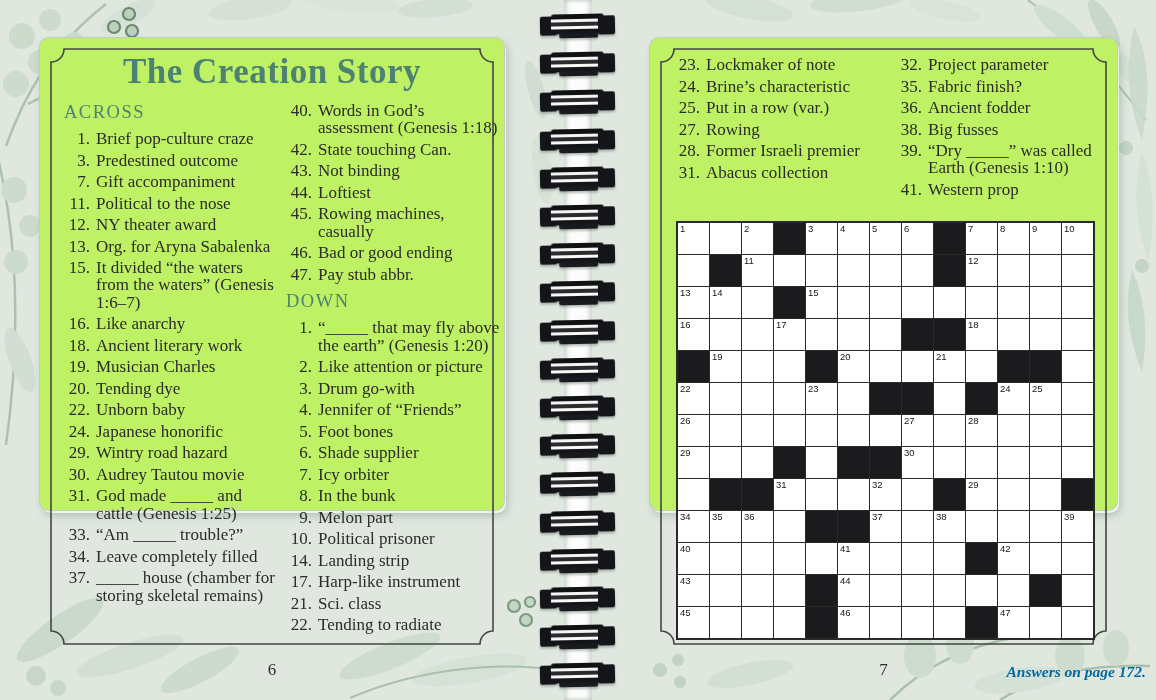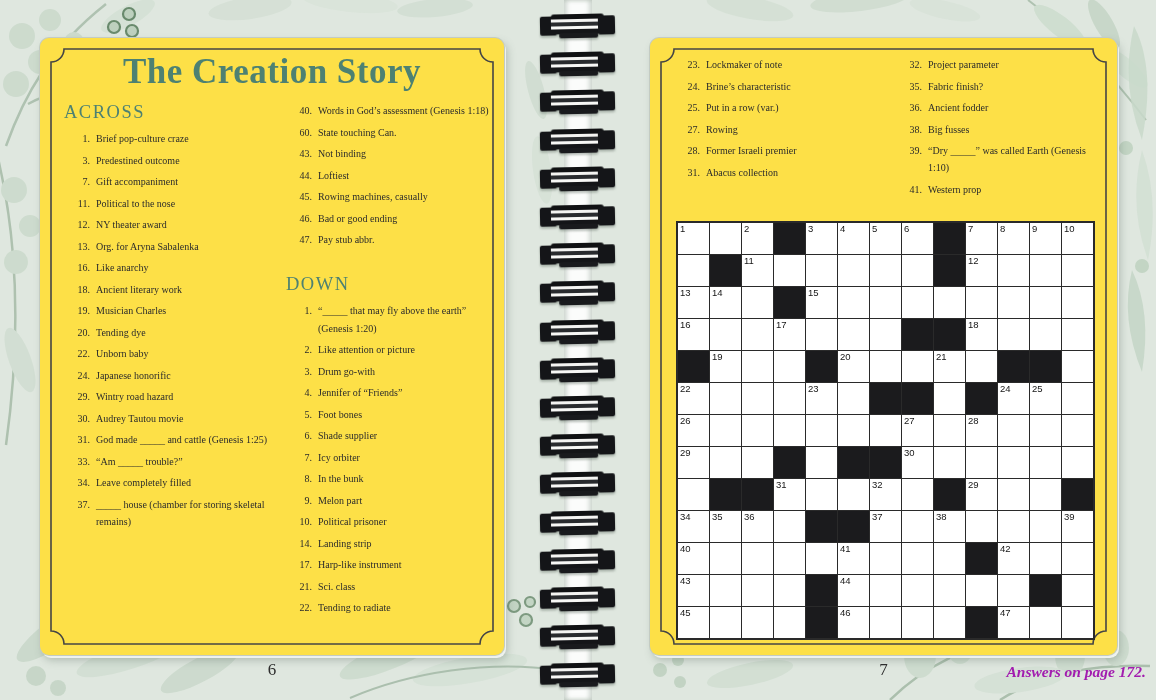--- a/index.html
+++ b/index.html
@@ -1,33 +1,33 @@
 <!DOCTYPE html>
 <html><head>
 <meta charset="utf-8">
 <style>
   html,body{margin:0;padding:0;}
   .canvas{position:relative;width:1156px;height:700px;background:#dfe7df;overflow:hidden;
           font-family:"Liberation Serif",serif;color:#2b2b2b;}
   .deco{position:absolute;z-index:1;pointer-events:none;}
 
   
-  .page{position:absolute;top:38px;height:617px;background:#fde047;border-radius:9px;z-index:2;
+  .page{position:absolute;top:38px;height:472px;background:#bef264;border-radius:9px;z-index:2;
         box-shadow:0 0 0 1px #c3cbc3, 2px 3px 0 0 #eef2ee, 3px 5px 9px rgba(80,100,85,.35);}
   .left-page{left:40px;width:464px;}
   .right-page{left:650px;width:467px;}
   .frame{position:absolute;left:0;top:0;}
 
   .title{position:absolute;top:14px;left:0;width:100%;text-align:center;
          font-size:35px;line-height:40px;font-weight:bold;color:#4d8172;letter-spacing:.5px;}
 
   .section-header{font-size:18.5px;font-weight:normal;color:#4d8172;letter-spacing:1.5px;margin:0 0 7px 2px;}
-  .down-header{margin-top:26px;}
-
-  .clue{display:flex;margin-bottom:4.1px;font-size:10px;line-height:17.4px;}
+  .down-header{margin-top:8px;}
+
+  .clue{display:flex;margin-bottom:4.1px;font-size:17px;line-height:17.4px;}
   .clue-num{width:28px;min-width:28px;text-align:right;padding-right:6px;}
   .clue-text{flex:1;}
 
   .lp-col1{position:absolute;left:22px;top:64px;width:215px;}
   .lp-col2{position:absolute;left:244px;top:64px;width:216px;}
   .rp-col1{position:absolute;left:22px;top:18px;width:214px;}
   .rp-col2{position:absolute;left:244px;top:18px;width:214px;}
 
   
   .xw-grid{position:absolute;left:26px;top:183px;display:grid;gap:1px;
@@ -47,21 +47,21 @@
   .coil .mid{position:absolute;left:11px;right:11px;top:0;height:20px;border-radius:3px;
              background:linear-gradient(180deg,#101113 0 5px,#f4f4f2 5px 8px,#292b2e 8px 12px,
                         #f8f8f6 12px 15px,#141518 15px 20px);}
   .coil .lip{position:absolute;left:19px;right:17px;bottom:0;height:5px;background:#191a1d;border-radius:2px;}
 
   
   .page-num{position:absolute;top:660px;text-align:center;font-size:17px;color:#2e2e2e;z-index:2;}
   .page-num.left{left:40px;width:464px;}
   .page-num.right{left:650px;width:467px;}
   .answers-note{position:absolute;right:10px;top:663px;font-size:15.5px;font-style:italic;
-                font-weight:bold;color:#a21caf;z-index:2;}
+                font-weight:bold;color:#0369a1;z-index:2;}
 </style>
 </head>
 <body>
 
 <div class="canvas">
 
   <svg class="deco" style="left:-12px;top:-14px" width="190" height="170" viewBox="0 0 190 170" opacity="0.75">
     <g stroke="#9fb6a2" stroke-width="2.5" fill="none">
       <path d="M18 160 C 36 110 62 62 118 18"></path>
         <path d="M40 118 C 62 106 84 102 100 108"></path>
@@ -197,20 +197,24 @@
           </div>
           <div class="clue">
             <span class="clue-num">12.</span>
             <span class="clue-text">NY theater award</span>
           </div>
           <div class="clue">
             <span class="clue-num">13.</span>
             <span class="clue-text">Org. for Aryna Sabalenka</span>
           </div>
           <div class="clue">
+            <span class="clue-num">15.</span>
+            <span class="clue-text">It divided “the waters from the waters” (Genesis 1:6–7)</span>
+          </div>
+          <div class="clue">
             <span class="clue-num">16.</span>
             <span class="clue-text">Like anarchy</span>
           </div>
           <div class="clue">
             <span class="clue-num">18.</span>
             <span class="clue-text">Ancient literary work</span>
           </div>
           <div class="clue">
             <span class="clue-num">19.</span>
             <span class="clue-text">Musician Charles</span>
@@ -254,21 +258,21 @@
         </div>
     </div>
 
     <div class="lp-col2">
       <div>
           <div class="clue">
             <span class="clue-num">40.</span>
             <span class="clue-text">Words in God’s assessment (Genesis 1:18)</span>
           </div>
           <div class="clue">
-            <span class="clue-num">60.</span>
+            <span class="clue-num">42.</span>
             <span class="clue-text">State touching Can.</span>
           </div>
           <div class="clue">
             <span class="clue-num">43.</span>
             <span class="clue-text">Not binding</span>
           </div>
           <div class="clue">
             <span class="clue-num">44.</span>
             <span class="clue-text">Loftiest</span>
           </div>

